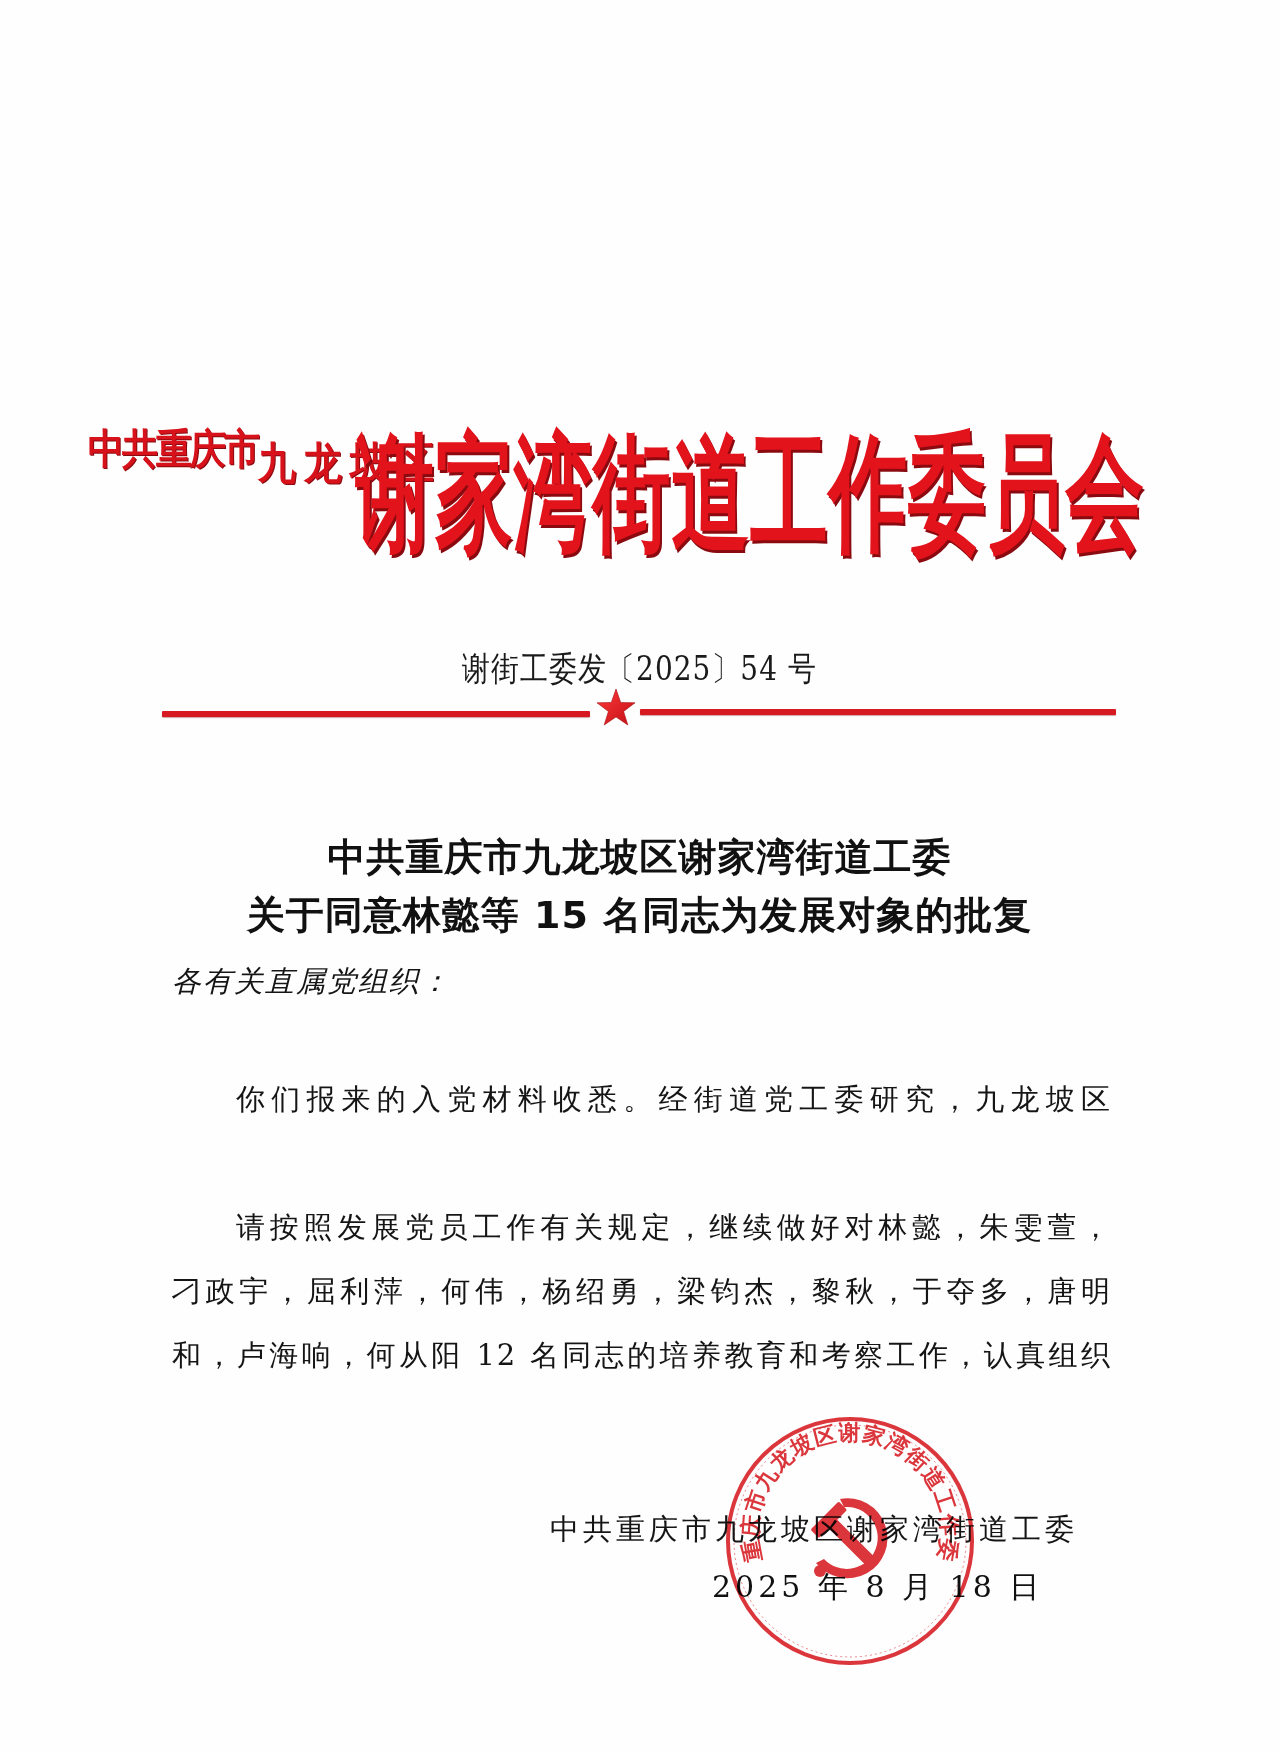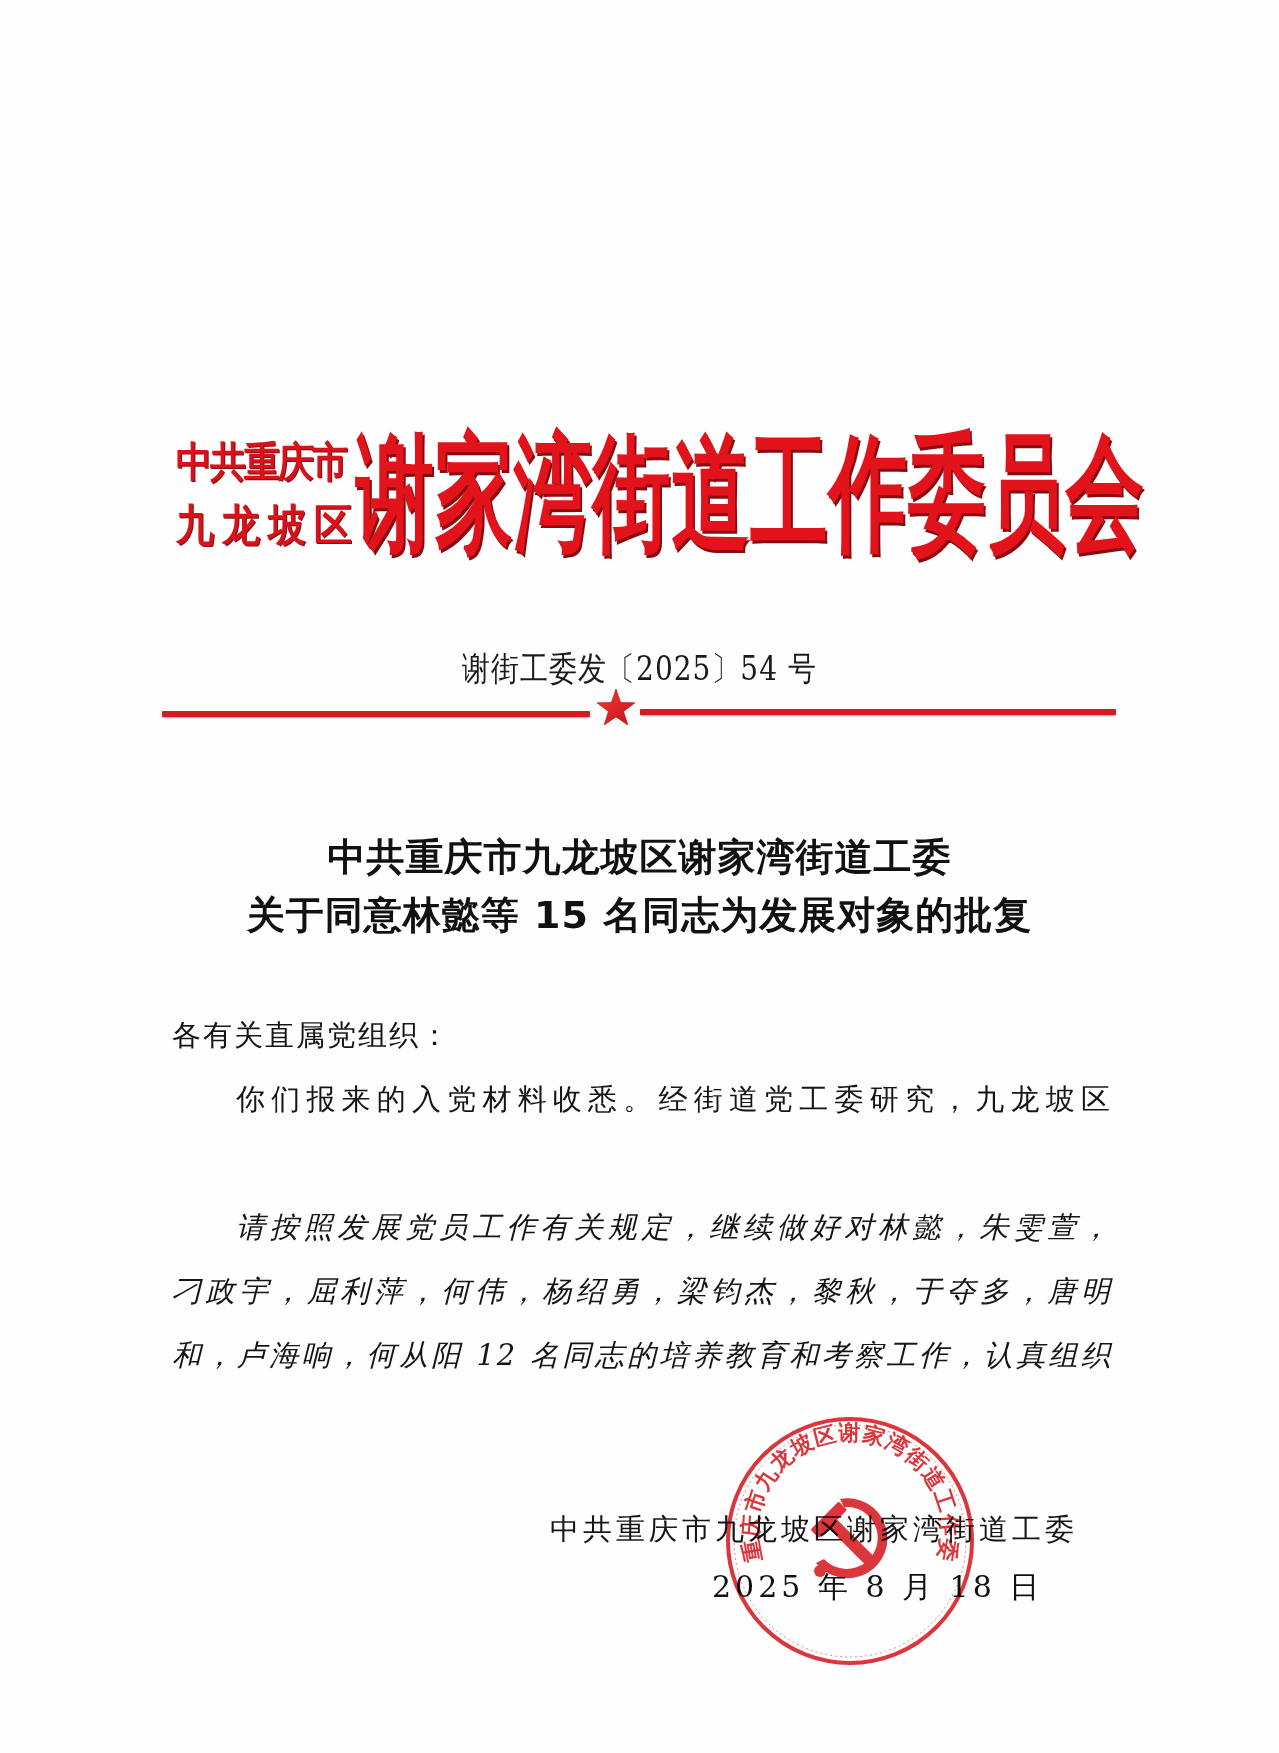--- a/index.html
+++ b/index.html
@@ -25,21 +25,21 @@
       position: absolute;
       left: 176px;
       top: 430px;
       width: 935px;
       height: 130px;
       display: flex;
       align-items: center;
     }
     .masthead-prefix {
       display: flex;
-      flex-direction: column;
+      flex-direction: row;
       justify-content: center;
       width: 178px;
       height: 130px;
       color: #d7121b;
       font-family: "DejaVu Sans", "Liberation Sans", sans-serif;
       font-weight: bold;
       text-shadow: 1px 1px 0 #8a0a10;
     }
     .masthead-prefix .line1 {
       font-size: 36px;
@@ -116,21 +116,21 @@
     
     .body-text {
       position: absolute;
       left: 172px;
       width: 940px;
       font-size: 29px;
       line-height: 64px;
       color: #151515;
       letter-spacing: 2px;
     }
-    .salutation { top: 1003px; }
+    .salutation { top: 949px; font-style: italic; }
     .para-line {
       display: block;
       white-space: nowrap;
       text-align: justify;
       text-align-last: justify;
     }
     .para-line.last {
       text-align-last: left;
     }
     .indent { padding-left: 64px; }
@@ -194,21 +194,21 @@
 
   <div class="title title-1">中共重庆市九龙坡区谢家湾街道工委</div>
   <div class="title title-2">关于同意林懿等 15 名同志为发展对象的批复</div>
 
   <div class="body-text salutation">各有关直属党组织：</div>
 
   <div class="body-text" style="top:1067px;">
     <span class="para-line indent">你们报来的入党材料收悉。经街道党工委研究，九龙坡区</span>
   </div>
 
-  <div class="body-text" style="top:1195px;font-style:italic;">
+  <div class="body-text" style="top:1195px;">
     <span class="para-line indent">请按照发展党员工作有关规定，继续做好对林懿，朱雯萱，</span>
     <span class="para-line">刁政宇，屈利萍，何伟，杨绍勇，梁钧杰，黎秋，于夺多，唐明</span>
     <span class="para-line">和，卢海响，何从阳 12 名同志的培养教育和考察工作，认真组织</span>
   </div>
 
   <div class="signature">中共重庆市九龙坡区谢家湾街道工委</div>
   <div class="sign-date">2025 年 8 月 18 日</div>
 
   <svg class="seal" viewBox="0 0 252 252">
     <defs>

